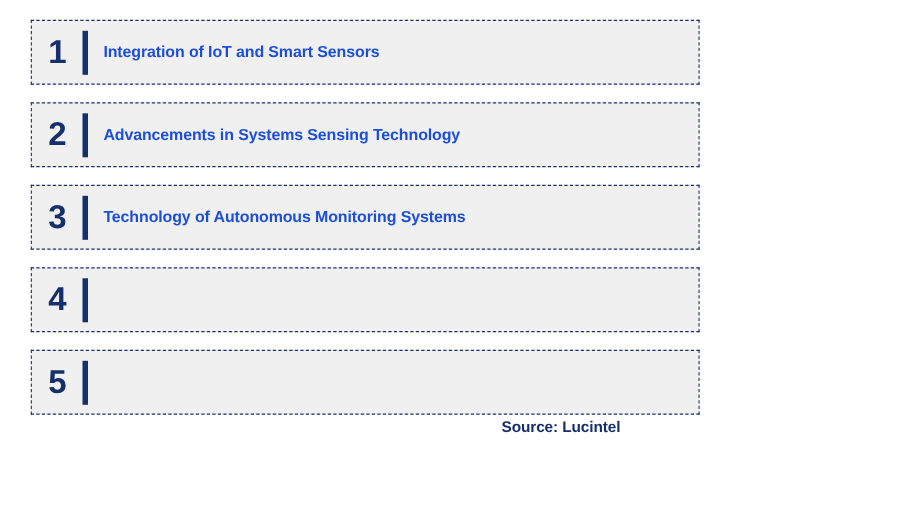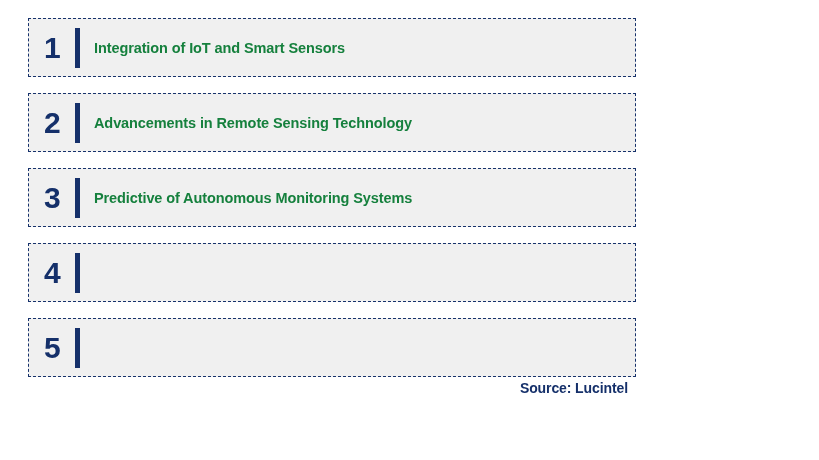--- a/index.html
+++ b/index.html
@@ -54,30 +54,30 @@
     width: 5px;
     min-width: 5px;
     height: 40px;
     background: #15306a;
     margin-right: 14px;
   }
 
   .trend-label {
     font-size: 14.5px;
     font-weight: bold;
-    color: #15803d;
+    color: #1d4ed8;
     letter-spacing: -0.1px;
     white-space: nowrap;
   }
 
   #source-line {
     position: absolute;
     left: 0;
     top: 380px;
-    width: 628px;
+    width: 564px;
     text-align: right;
     font-size: 14px;
     font-weight: bold;
     color: #15306a;
     letter-spacing: -0.1px;
   }
 </style>
 </head>
 <body>
 
@@ -87,27 +87,27 @@
 
     <div class="trend-row">
       <div class="rank-number">1</div>
       <div class="rank-divider"></div>
       <div class="trend-label">Integration of IoT and Smart Sensors</div>
     </div>
 
     <div class="trend-row">
       <div class="rank-number">2</div>
       <div class="rank-divider"></div>
-      <div class="trend-label">Advancements in Remote Sensing Technology</div>
+      <div class="trend-label">Advancements in Systems Sensing Technology</div>
     </div>
 
     <div class="trend-row">
       <div class="rank-number">3</div>
       <div class="rank-divider"></div>
-      <div class="trend-label">Predictive of Autonomous Monitoring Systems</div>
+      <div class="trend-label">Technology of Autonomous Monitoring Systems</div>
     </div>
 
     <div class="trend-row">
       <div class="rank-number">4</div>
       <div class="rank-divider"></div>
     </div>
 
     <div class="trend-row">
       <div class="rank-number">5</div>
       <div class="rank-divider"></div>

